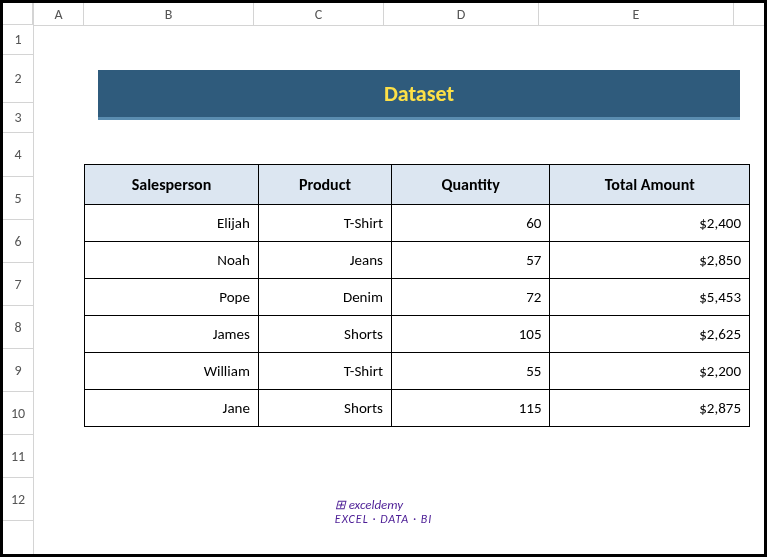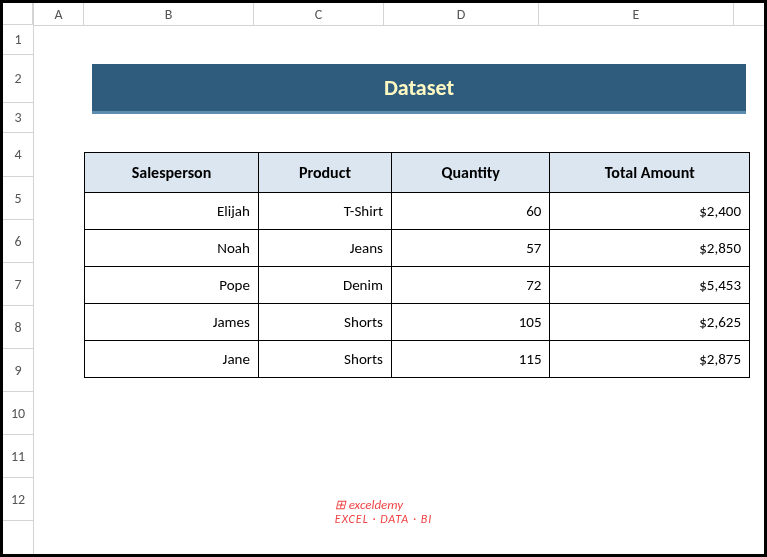--- a/index.html
+++ b/index.html
@@ -69,26 +69,26 @@
       position: relative;
     }
     .content-area {
       position: absolute;
       left: 0;
       top: 0;
       right: 0;
     }
     .title-banner {
       background: #2f5b7c;
-      color: #fef9c3;
+      color: #fde047;
       font-size: 22px;
       font-weight: bold;
       text-align: center;
       padding: 10px 0;
-      margin: 8px;
+      margin: 14px;
       border-bottom: 3px solid #5a8db0;
     }
     .data-table {
       border-collapse: collapse;
       width: 100%;
     }
     .data-table th {
       background: #dce6f1;
       font-weight: bold;
       font-size: 16px;
@@ -101,21 +101,21 @@
       padding: 9px 8px;
       border: 1.5px solid #000;
       text-align: right;
       background: #fff;
     }
     .watermark {
       position: absolute;
       left: 50%;
       transform: translateX(-50%);
       bottom: 28px;
-      color: #ef4444;
+      color: #4c1d95;
       font-size: 13px;
       font-style: italic;
       pointer-events: none;
       z-index: 10;
     }
     .watermark-sub {
       font-size: 12px;
       letter-spacing: 1px;
       text-align: center;
     }
@@ -214,20 +214,26 @@
                   <td>72</td>
                   <td>$5,453</td>
                 </tr>
                 <tr>
                   <td>James</td>
                   <td>Shorts</td>
                   <td>105</td>
                   <td>$2,625</td>
                 </tr>
                 <tr>
+                  <td>William</td>
+                  <td>T-Shirt</td>
+                  <td>55</td>
+                  <td>$2,200</td>
+                </tr>
+                <tr>
                   <td>Jane</td>
                   <td>Shorts</td>
                   <td>115</td>
                   <td>$2,875</td>
                 </tr>
               </tbody>
             </table>
           </div>
         </div>
       </div>

